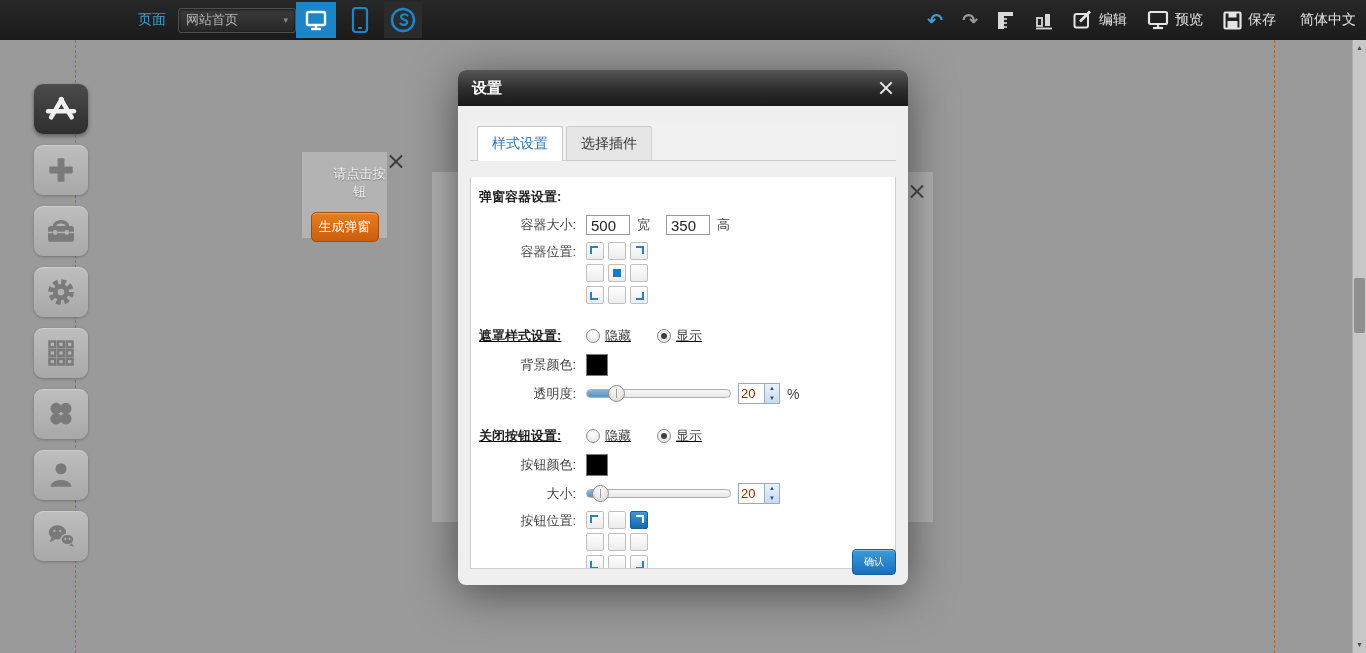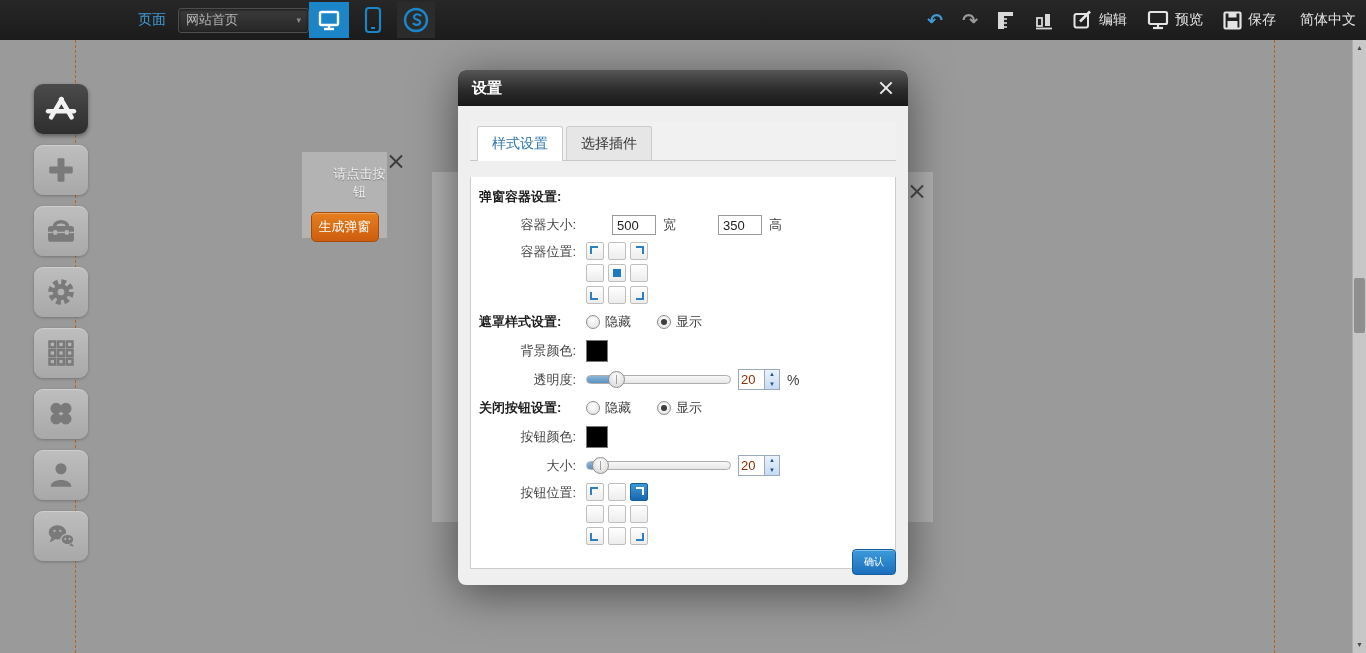--- a/index.html
+++ b/index.html
@@ -4,21 +4,21 @@
 <style>
   * { margin:0; padding:0; box-sizing:border-box; }
   html,body { width:1366px; height:653px; overflow:hidden; }
   body { font-family:"Liberation Sans","DejaVu Sans",sans-serif; background:#9a9a9a; position:relative; }
 
   
   .topbar { position:absolute; top:0; left:0; width:1366px; height:40px;
             background:linear-gradient(#272727,#1b1b1b); z-index:200; }
   .topbar-left { position:absolute; left:138px; top:0; height:40px; display:flex; align-items:center; }
   .page-label { color:#3f9bd4; font-size:14px; margin-right:12px; }
-  .page-select { width:131px; height:25px; background:linear-gradient(#3c3c3c,#262626);
+  .page-select { width:118px; height:25px; background:linear-gradient(#3c3c3c,#262626);
                  border:1px solid #4e4e4e; border-radius:3px; color:#b5b5b5; font-size:13px;
                  display:flex; align-items:center; justify-content:space-between; padding:0 7px;
                  box-shadow:inset 0 1px 3px rgba(0,0,0,.6); margin-right:0; cursor:pointer; }
   .caret { color:#8a8a8a; font-size:9px; }
   .device-btn { height:36px; display:flex; align-items:center; justify-content:center; cursor:pointer; }
   .device-btn.monitor { width:40px; background:#1b85c8; margin-right:9px; }
   .device-btn.phone   { width:30px; margin-right:9px; }
   .device-btn.link    { width:38px; background:#2b2b2b; }
   .topbar-right { position:absolute; right:10px; top:0; height:40px; display:flex; align-items:center; }
   .tb-icon { display:flex; align-items:center; margin-left:19px; cursor:pointer; }
@@ -79,24 +79,24 @@
          border-bottom:none; border-radius:3px 3px 0 0; margin-right:3px; cursor:pointer; }
   .tab.active { background:#fff; color:#2f77ad; margin-bottom:-1px; padding-bottom:8px; }
 
   .tab-panel { margin:0 12px; height:392px; background:#fff; border:1px solid #ccc; border-top:none;
                padding:10px 8px 0 8px; overflow:hidden; }
   .frow { display:flex; align-items:center; margin-bottom:7px; }
   .frow.top { align-items:flex-start; }
   .lbl { width:97px; text-align:right; margin-right:10px; color:#454545; font-size:13px; flex:none; line-height:20px; }
   .sec-title { font-weight:bold; color:#1f1f1f; font-size:13px; }
   .sec-lbl { width:97px; margin-right:10px; flex:none; line-height:20px; text-align:left; }
-  .mt14 { margin-top:8px; } .mt8 { margin-top:8px; }
-
-  .txt { width:44px; height:20px; border:1px solid #9a9a9a; font-size:13px; padding:0 4px; color:#222;
-         font-family:inherit;margin-left:26px; }
+  .mt14 { margin-top:22px;text-decoration:underline; } .mt8 { margin-top:8px; }
+
+  .txt { width:44px; height:20px; border:1px solid #9a9a9a; font-size:15px; padding:0 4px; color:#222;
+         font-family:inherit; }
   .unit { font-size:13px; color:#454545; margin:0 16px 0 7px; }
 
   .pos-grid { display:grid; grid-template-columns:repeat(3,18px); grid-auto-rows:18px; gap:4px; }
   .cell { position:relative; border:1px solid #bfbfbf; border-radius:2px;
           background:linear-gradient(#fff,#ececec); cursor:pointer; }
   .cell.sel { background:linear-gradient(#3f97d6,#1568ad); border-color:#135e9d; }
   .ck { position:absolute; width:8px; height:8px; }
   .ck-tl { left:3px; top:3px; border-top:2px solid #2b7fc2; border-left:2px solid #2b7fc2; }
   .ck-tr { right:3px; top:3px; border-top:2px solid #2b7fc2; border-right:2px solid #2b7fc2; }
   .ck-bl { left:3px; bottom:3px; border-bottom:2px solid #2b7fc2; border-left:2px solid #2b7fc2; }

